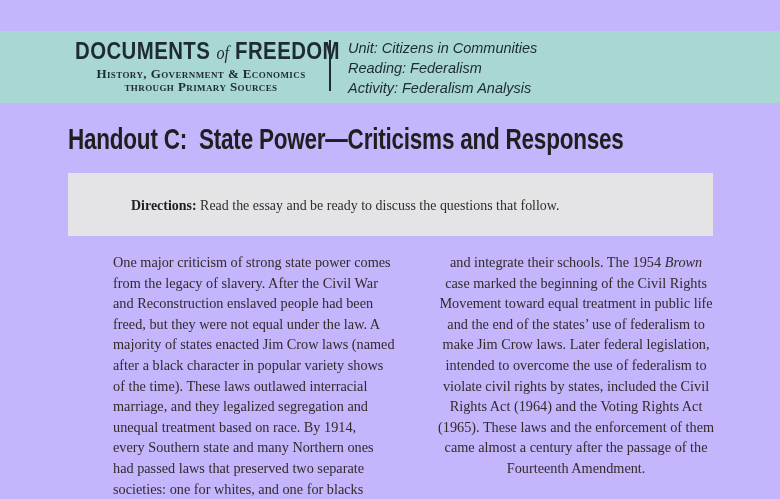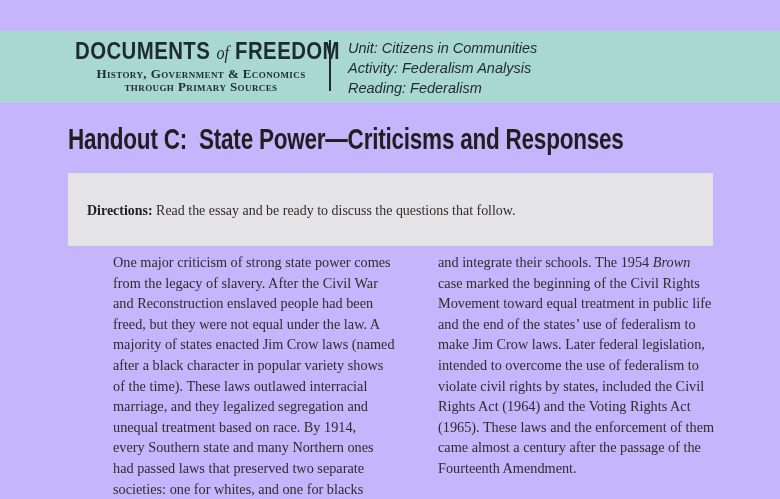--- a/index.html
+++ b/index.html
@@ -39,34 +39,34 @@
   .meta .line{line-height:20px;white-space:nowrap;font-style:italic;}
   
   .title{
     position:absolute;left:68px;top:122px;margin:0;
     font-family:"Liberation Sans",sans-serif;font-weight:700;
     font-size:30px;letter-spacing:-.3px;color:var(--title,#221e1f);
     white-space:pre;transform:scaleX(.75);transform-origin:0 0;line-height:1.1;
   }
   
   .directions{
-    position:absolute;left:68px;top:173px;width:645px;height:73px;
+    position:absolute;left:68px;top:173px;width:645px;height:63px;
     background:var(--directions-bg,#e4e4e6);
-    display:flex;align-items:center;box-sizing:border-box;
+    display:flex;align-items:center;box-sizing:border-box;padding-left:44px;
   }
   .directions p{
     margin:0 0 0 19px;font-size:15.5px;color:var(--body-text,#312c28);
     white-space:nowrap;transform:scaleX(.9);transform-origin:0 50%;
   }
   .dir-label{font-weight:700;color:var(--title,#221e1f);}
   
   .columns{position:absolute;left:68px;top:252px;width:712px;height:247px;margin-left:45px;}
   .col{position:absolute;top:0;}
   .col.left{left:0;}
-  .col.right{left:325px;}
+  .col.right{left:325px;text-align:center;}
   .col .line{
     font-size:15.5px;line-height:20.6px;color:var(--body-text,#312c28);
     white-space:nowrap;transform:scaleX(.92);transform-origin:0 50%;
   }
   .col .line .it{font-style:italic;}
 </style>
 </head>
 <body>
 
 <div class="page">
@@ -76,22 +76,22 @@
       <div class="brand-line">
         <span>DOCUMENTS</span>
         <span class="of">of</span>
         <span>FREEDOM</span>
       </div>
       <div class="tagline">History, Government &amp; Economics through Primary Sources</div>
     </div>
     <div class="divider"></div>
     <div class="meta">
         <div class="line">Unit: Citizens in Communities</div>
+        <div class="line">Reading: Federalism</div>
         <div class="line">Activity: Federalism Analysis</div>
-        <div class="line">Reading: Federalism</div>
       </div>
   </header>
 
   <h1 class="title">Handout C:  State Power—Criticisms and Responses</h1>
 
   <div class="directions">
     <p><span class="dir-label">Directions:</span> <span>Read the essay and be ready to discuss the questions that follow.</span></p>
   </div>
 
   <div class="columns">

